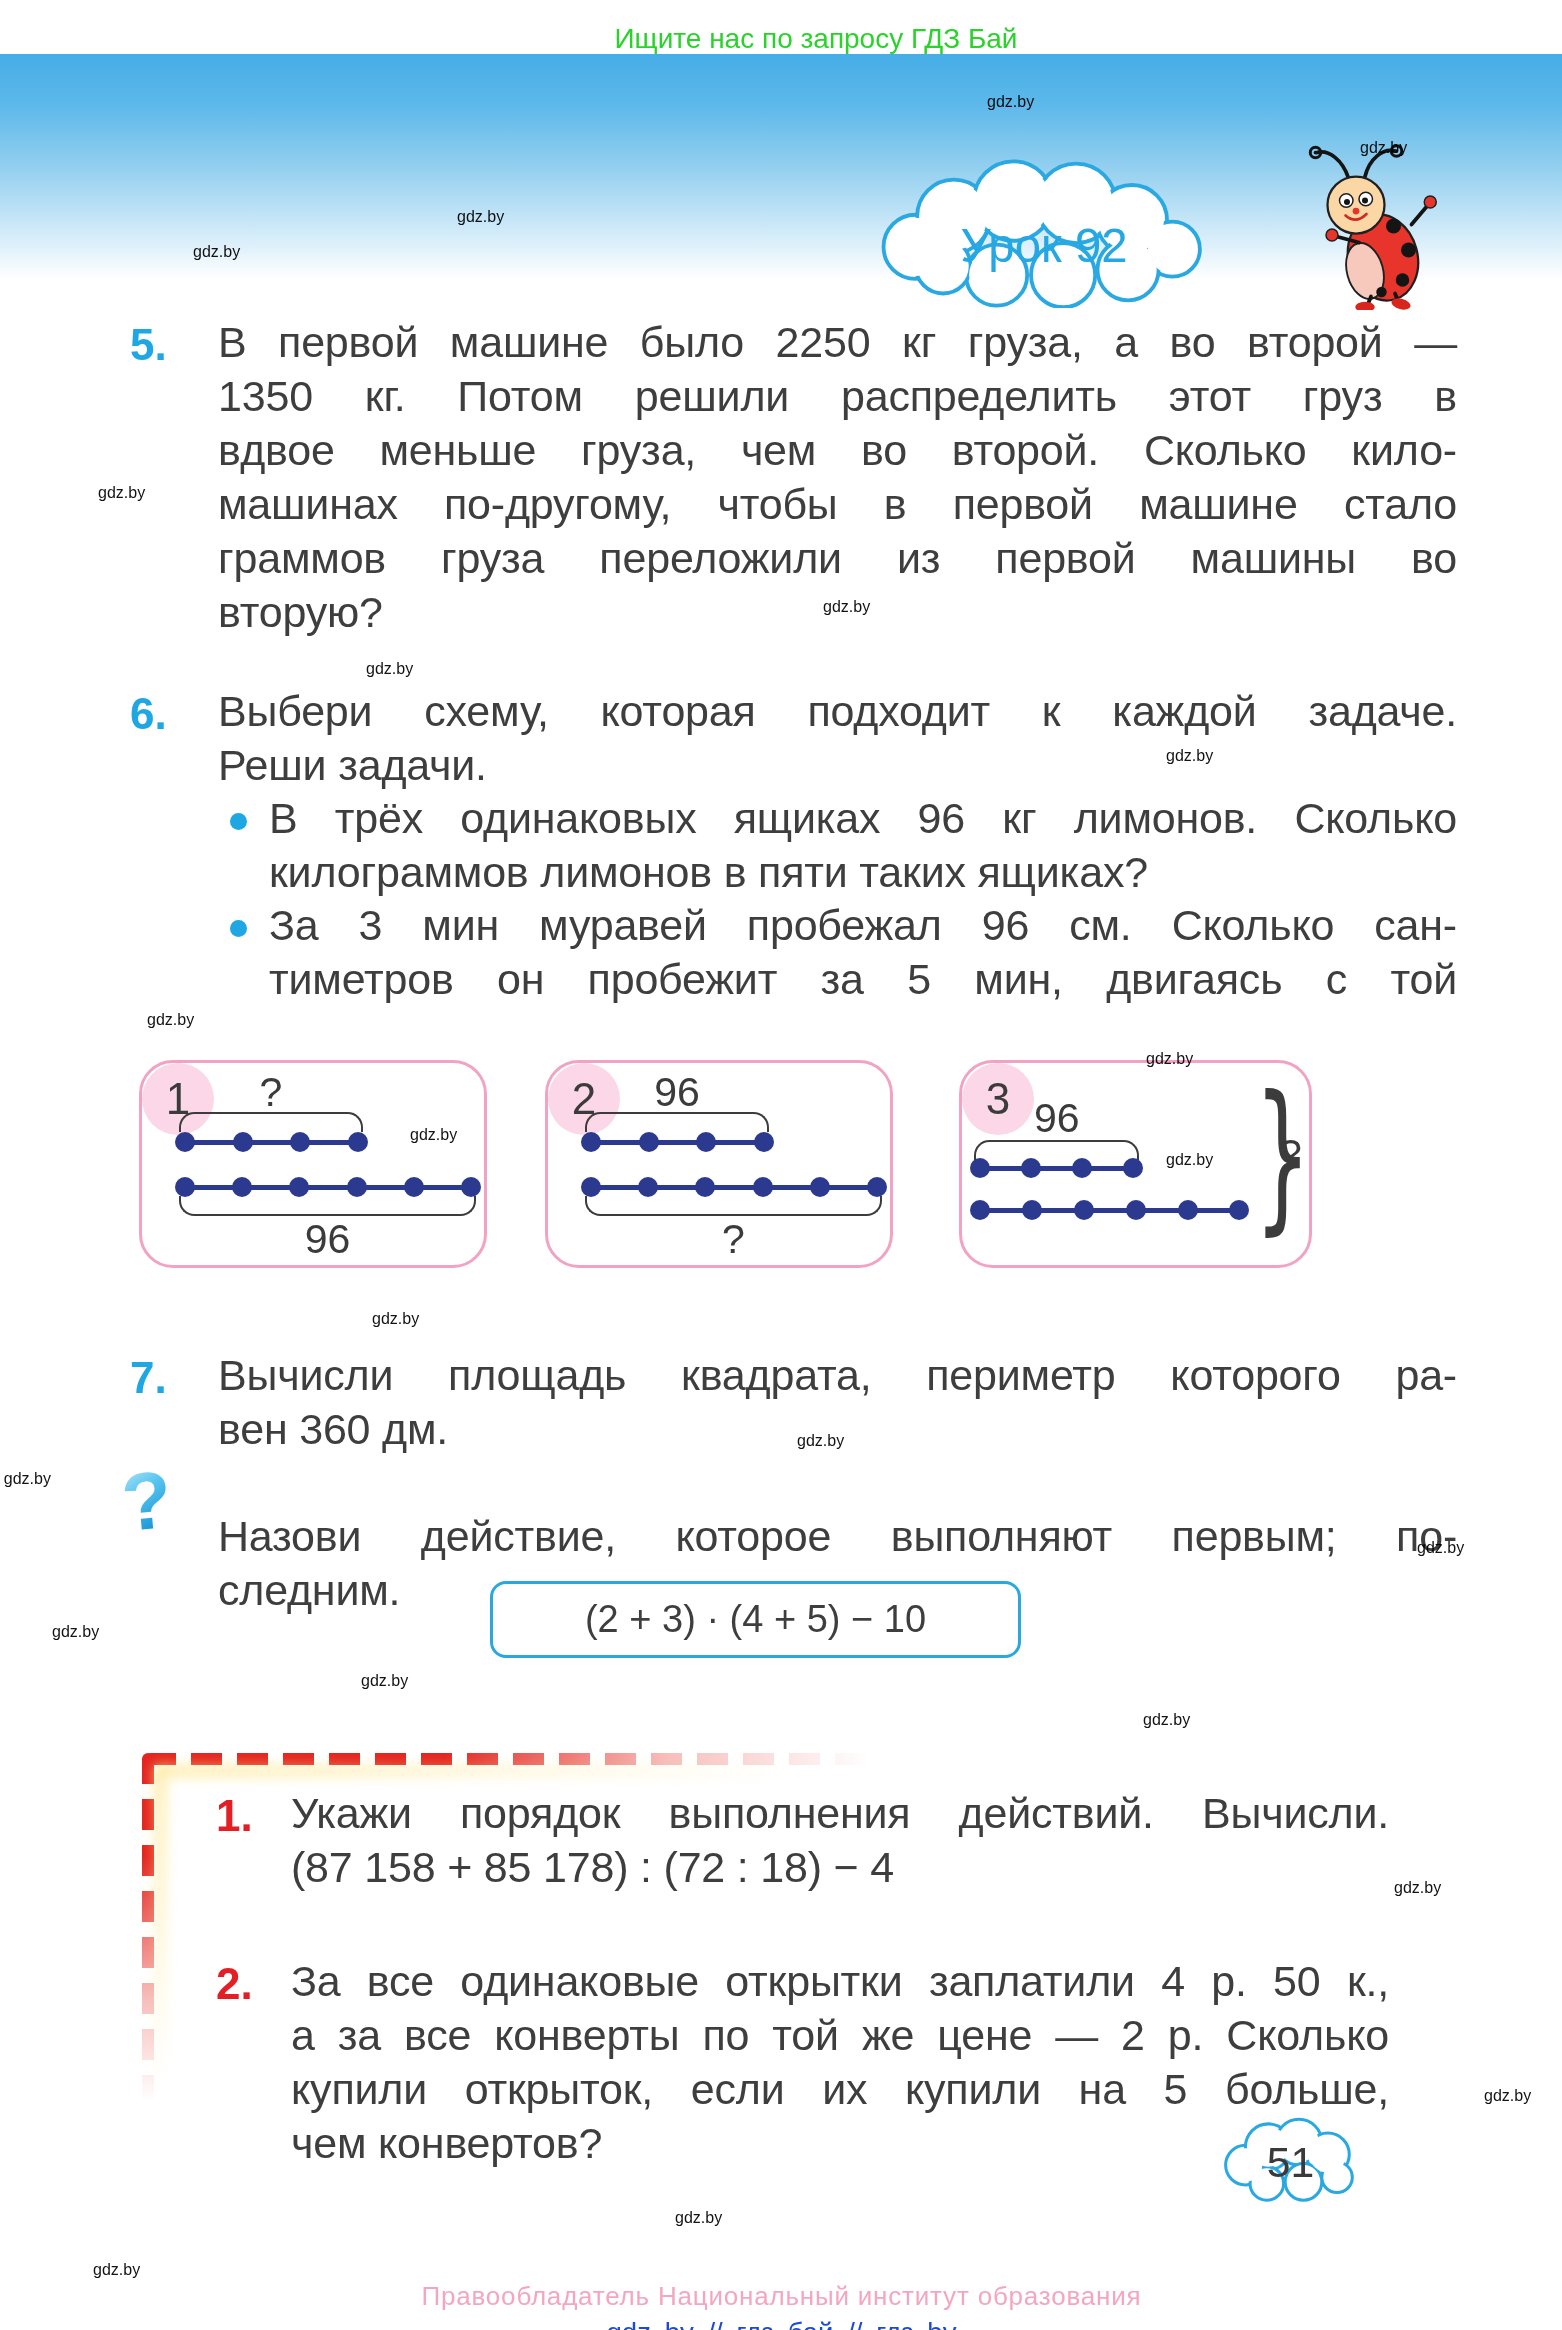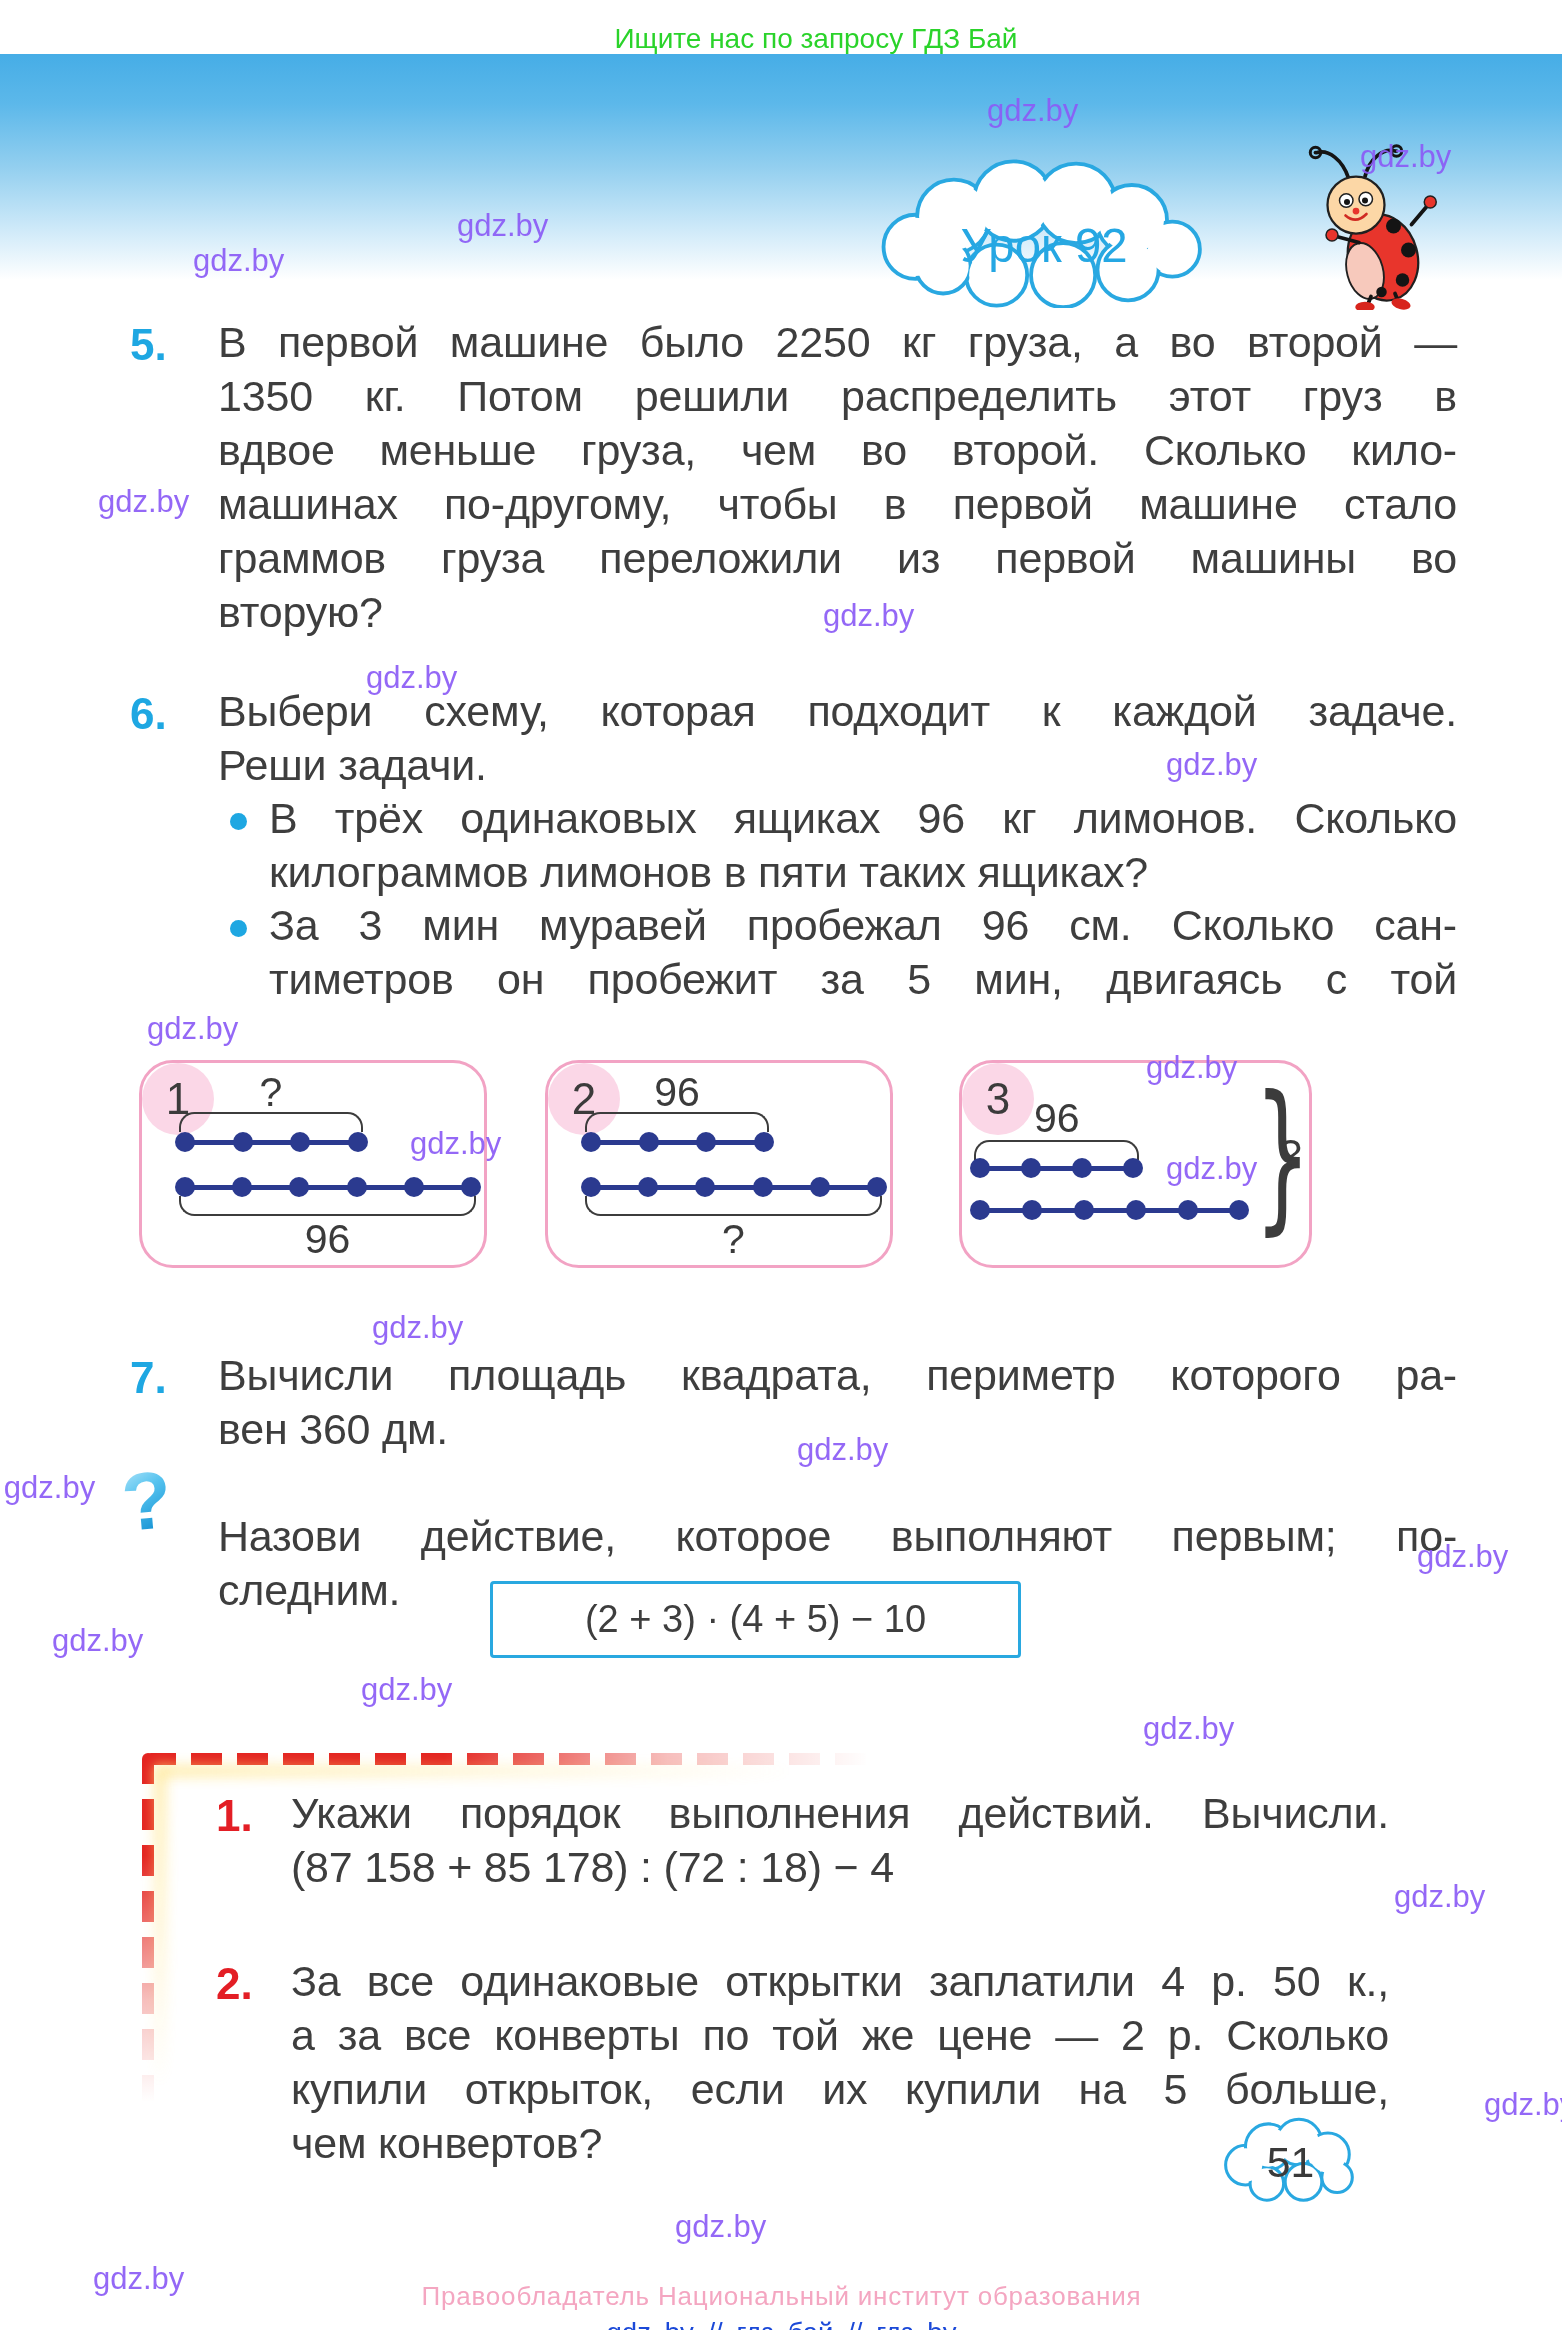--- a/index.html
+++ b/index.html
@@ -61,21 +61,21 @@
   .s3 .right-label{left:304px;top:70px;width:49px;}
 
   
   .qicon{position:absolute;left:122px;top:1432px;font-size:81px;font-weight:700;
          transform:rotate(-5deg);
          background:linear-gradient(150deg,#c4ecfc 5%,#56c3ef 40%,#1693d4 78%,#0d7ab8 100%);
          -webkit-background-clip:text;background-clip:text;color:transparent;}
 
   
   .expr-box{position:absolute;left:490px;top:1558px;width:531px;height:77px;
-            border:3.8px solid #29a8e0;border-radius:4px;box-sizing:border-box;
+            border:3.8px solid #29a8e0;border-radius:16px;box-sizing:border-box;
             text-align:center;font-size:38px;line-height:70px;color:#3e3e3e;}
 
   
   .dash-top{position:absolute;left:145px;top:1730px;width:746px;height:11.5px;
             background:repeating-linear-gradient(90deg,#e32421 0 31px,rgba(0,0,0,0) 31px 46px);
             border-radius:6.1px;}
   .dash-top::after{content:"";position:absolute;inset:0;
             background:linear-gradient(90deg,rgba(255,255,255,0) 40%,rgba(255,255,255,.7) 70%,#fff 97%);}
   .dash-left{position:absolute;left:142px;top:1730px;width:11.5px;height:513px;
             background:repeating-linear-gradient(180deg,#e32421 0 31px,rgba(0,0,0,0) 31px 46px);
@@ -87,21 +87,21 @@
   .glow-v{position:absolute;left:156px;top:1744px;width:7.7px;height:321px;
           background:linear-gradient(180deg,#ffe27a,rgba(255,226,122,0));filter:blur(6.9px);opacity:.95;}
 
   
   .copyright{position:absolute;left:0;top:2258px;width:100%;text-align:center;
              font-size:26px;letter-spacing:0.8px;color:#f4a6c1;}
   .links{position:absolute;left:0;top:2294px;width:100%;text-align:center;
          font-size:27.5px;color:#1b49d8;word-spacing:6.1px;}
 
   
-  .wm{position:absolute;font-size:31px;color:#8b5cf6;opacity:.92;white-space:nowrap;}
+  .wm{position:absolute;font-size:16px;color:#000000;opacity:.92;white-space:nowrap;}
 </style>
 </head>
 <body>
 
 <div class="page">
 
   <div class="promo">Ищите нас по запросу ГДЗ Бай</div>
   <div class="sky"></div>
 
   <svg class="cloud-title" width="356" height="149" viewBox="0 0 460 195">

